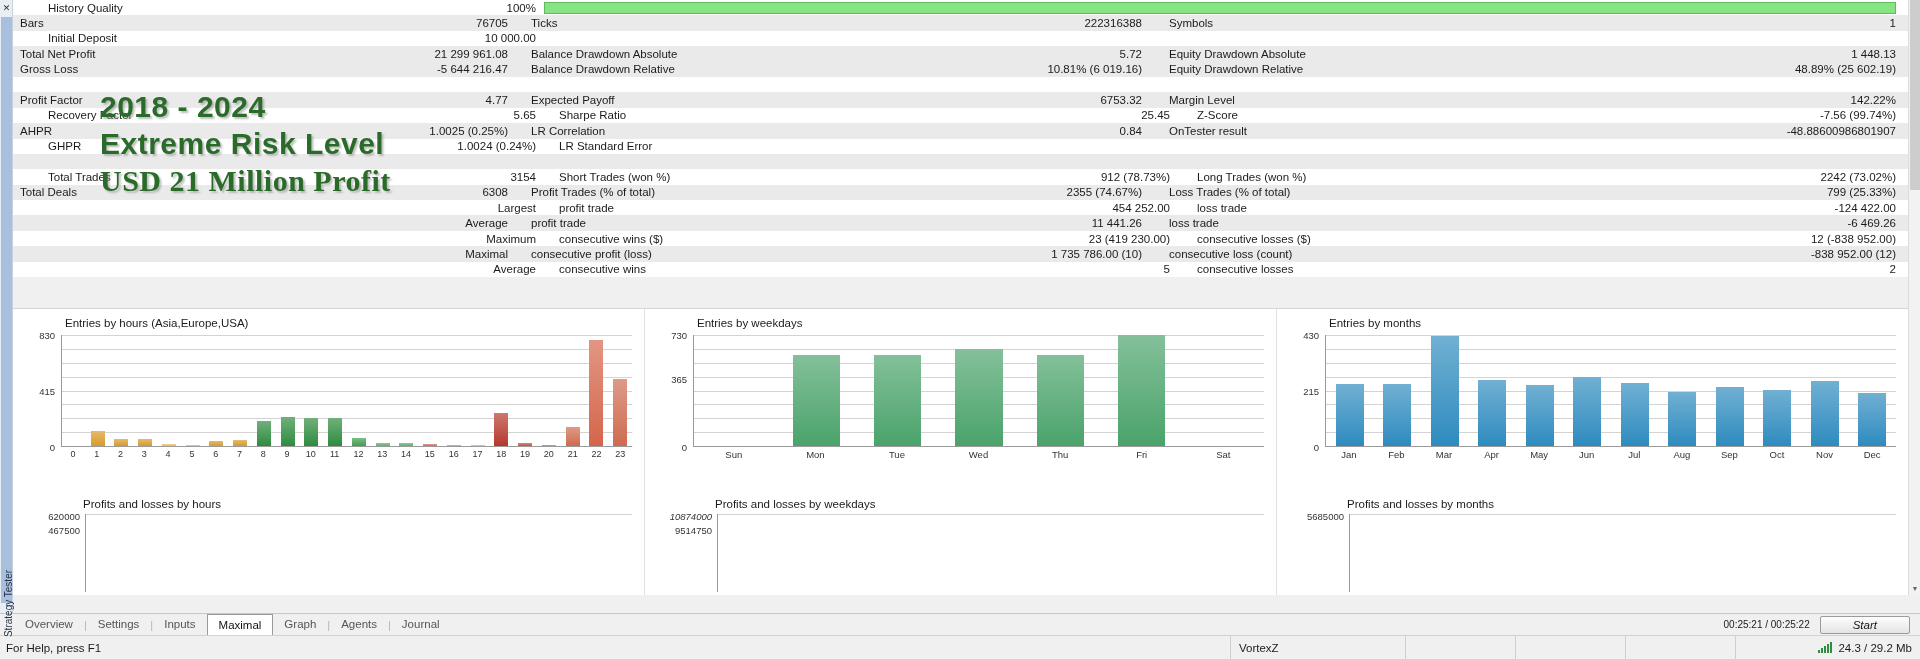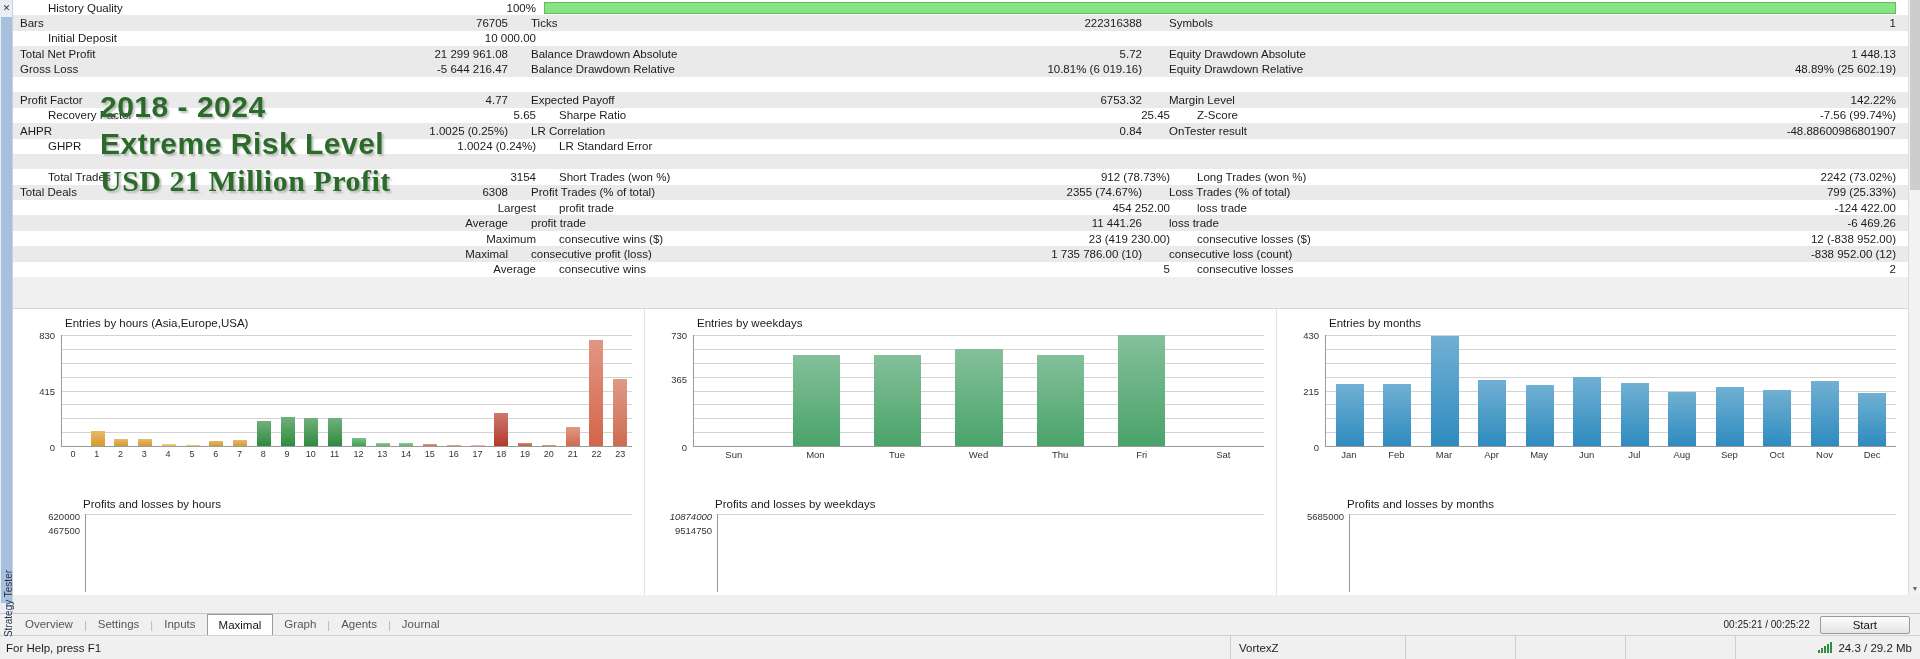--- a/index.html
+++ b/index.html
@@ -266,20 +266,21 @@
   .time-readout { font-size: 10px; color: #1b1b1b; }
   .start-btn {
     background: linear-gradient(#fdfdfd,#e4e4e4);
     border: 1px solid #9a9a9a;
     border-radius: 2px;
     font-size: 11.5px;
     color: #111;
     padding: 2px 32px;
     margin-right: 4px;
     cursor: default;
+    font-style: italic;
   }
 
   
   .statusbar {
     position: absolute;
     left: 0; bottom: 0;
     width: 1920px; height: 24px;
     background: #f0f0f0;
     border-top: 1px solid #d2d2d2;
     display: flex; align-items: center;

